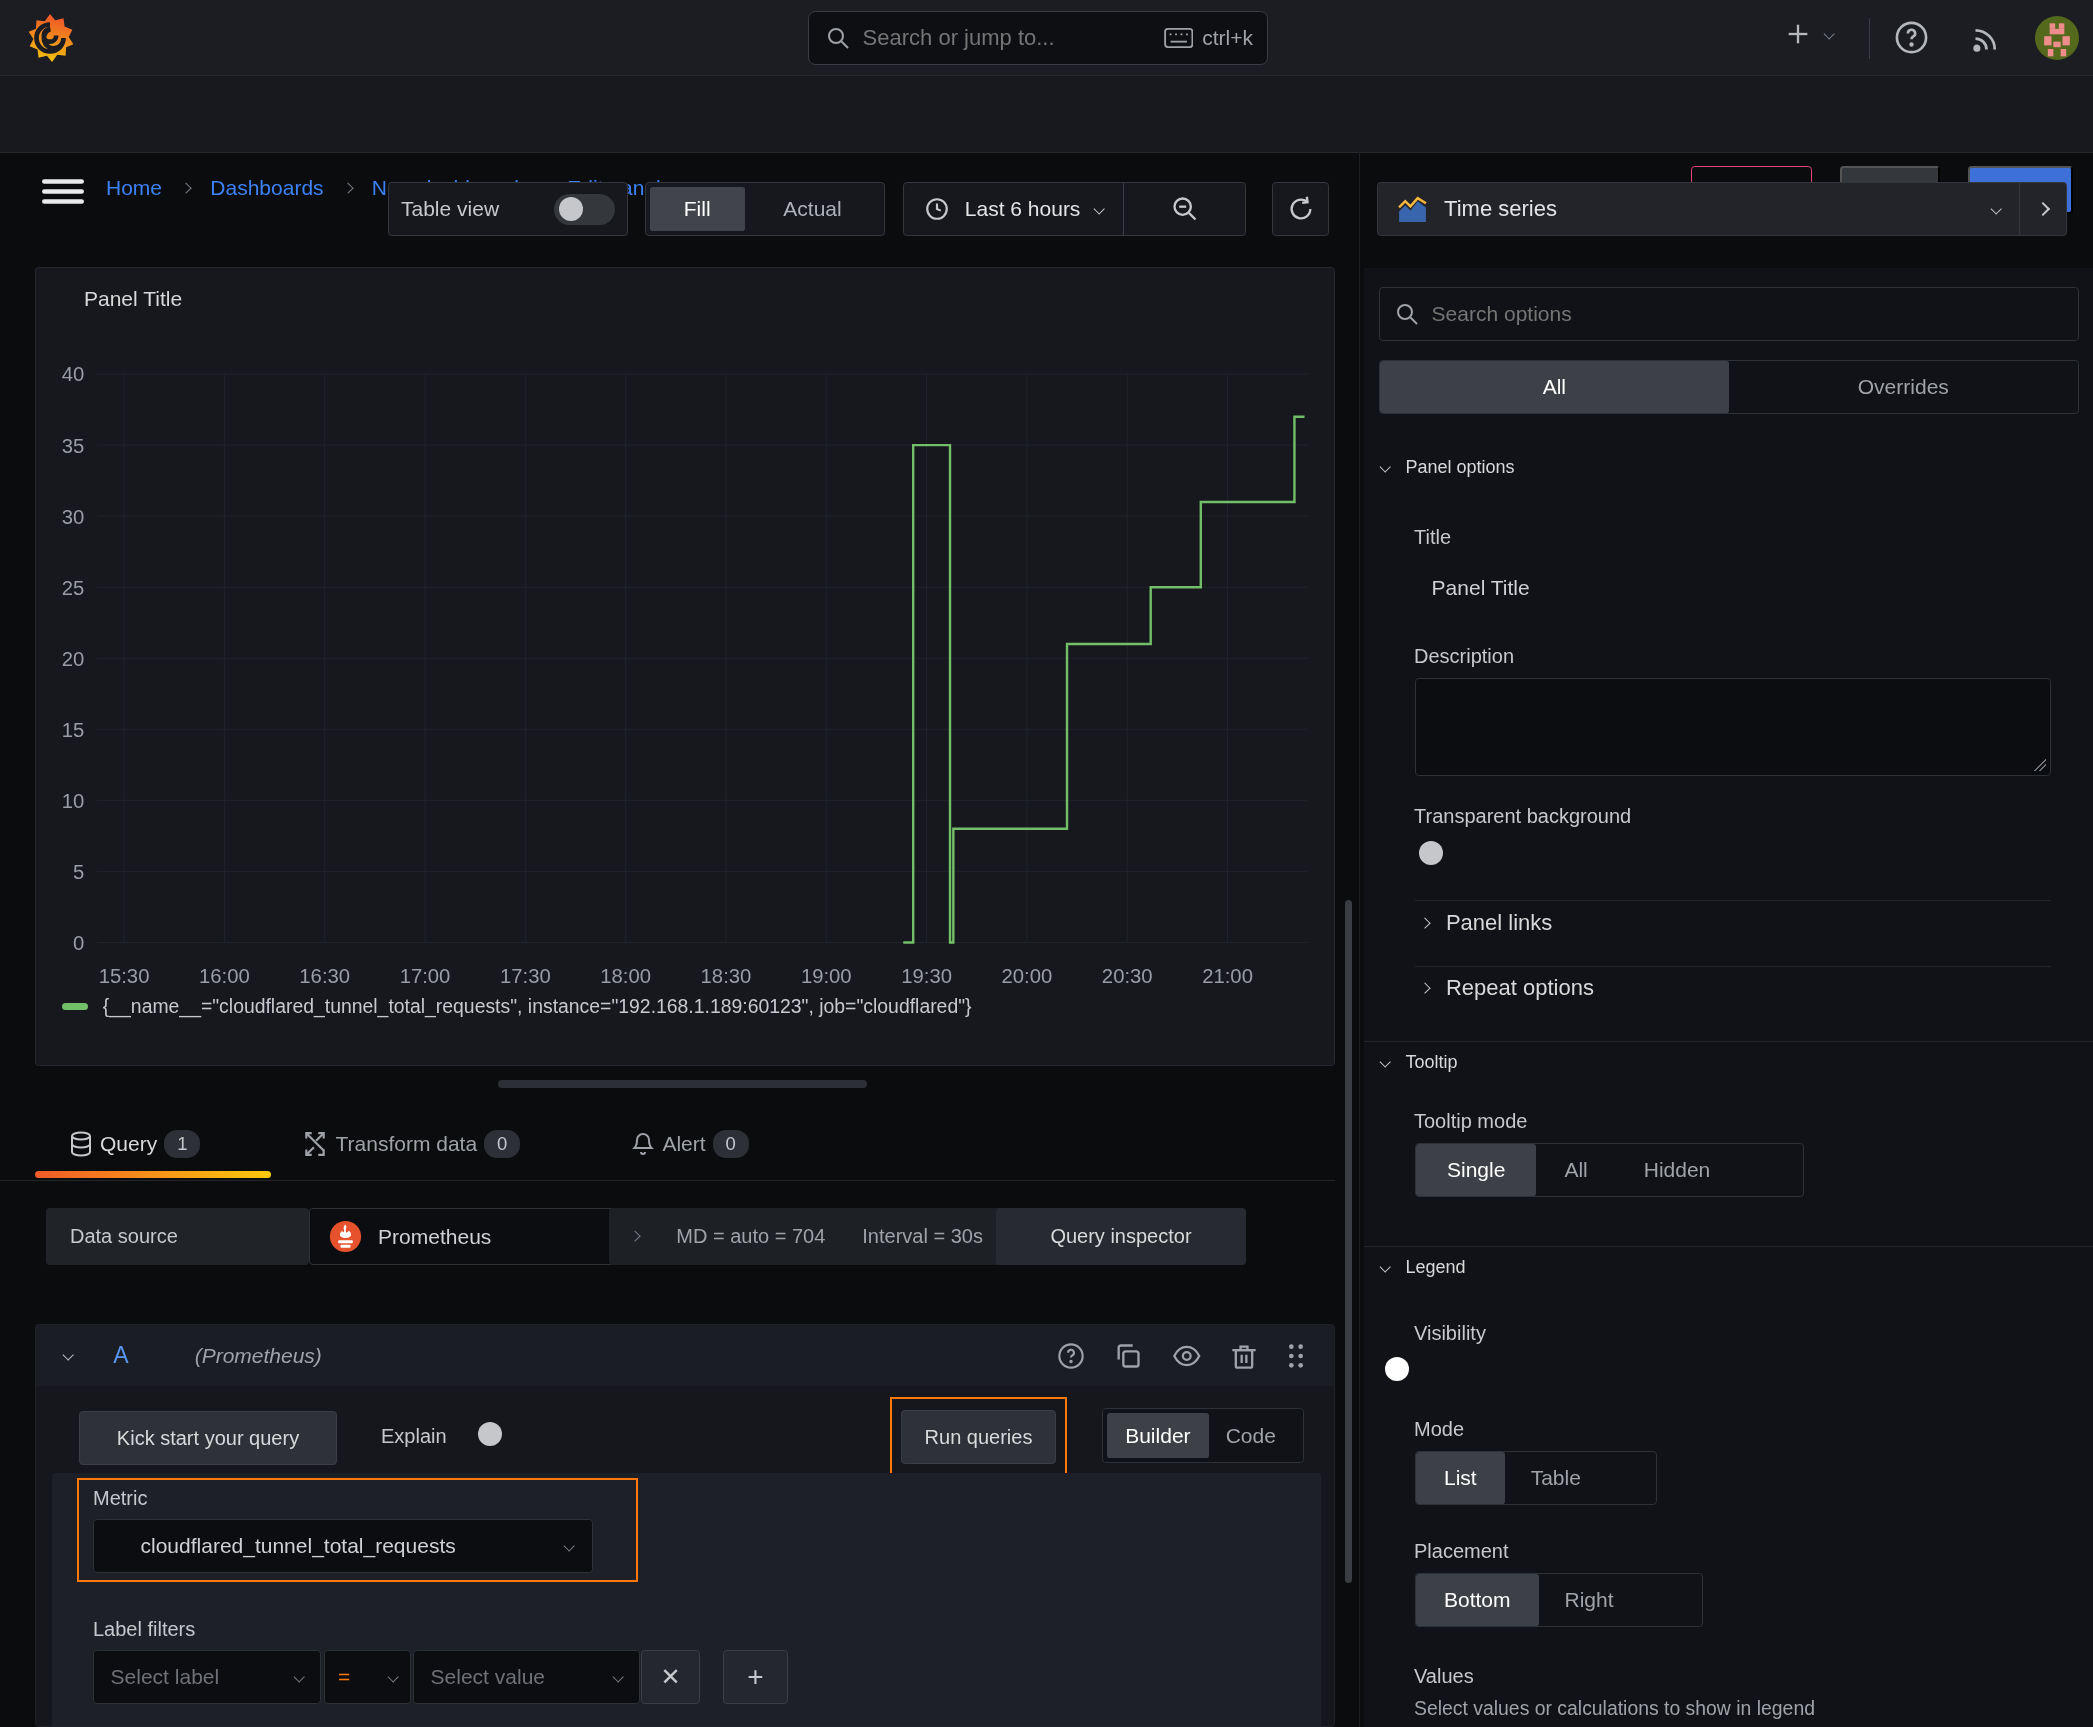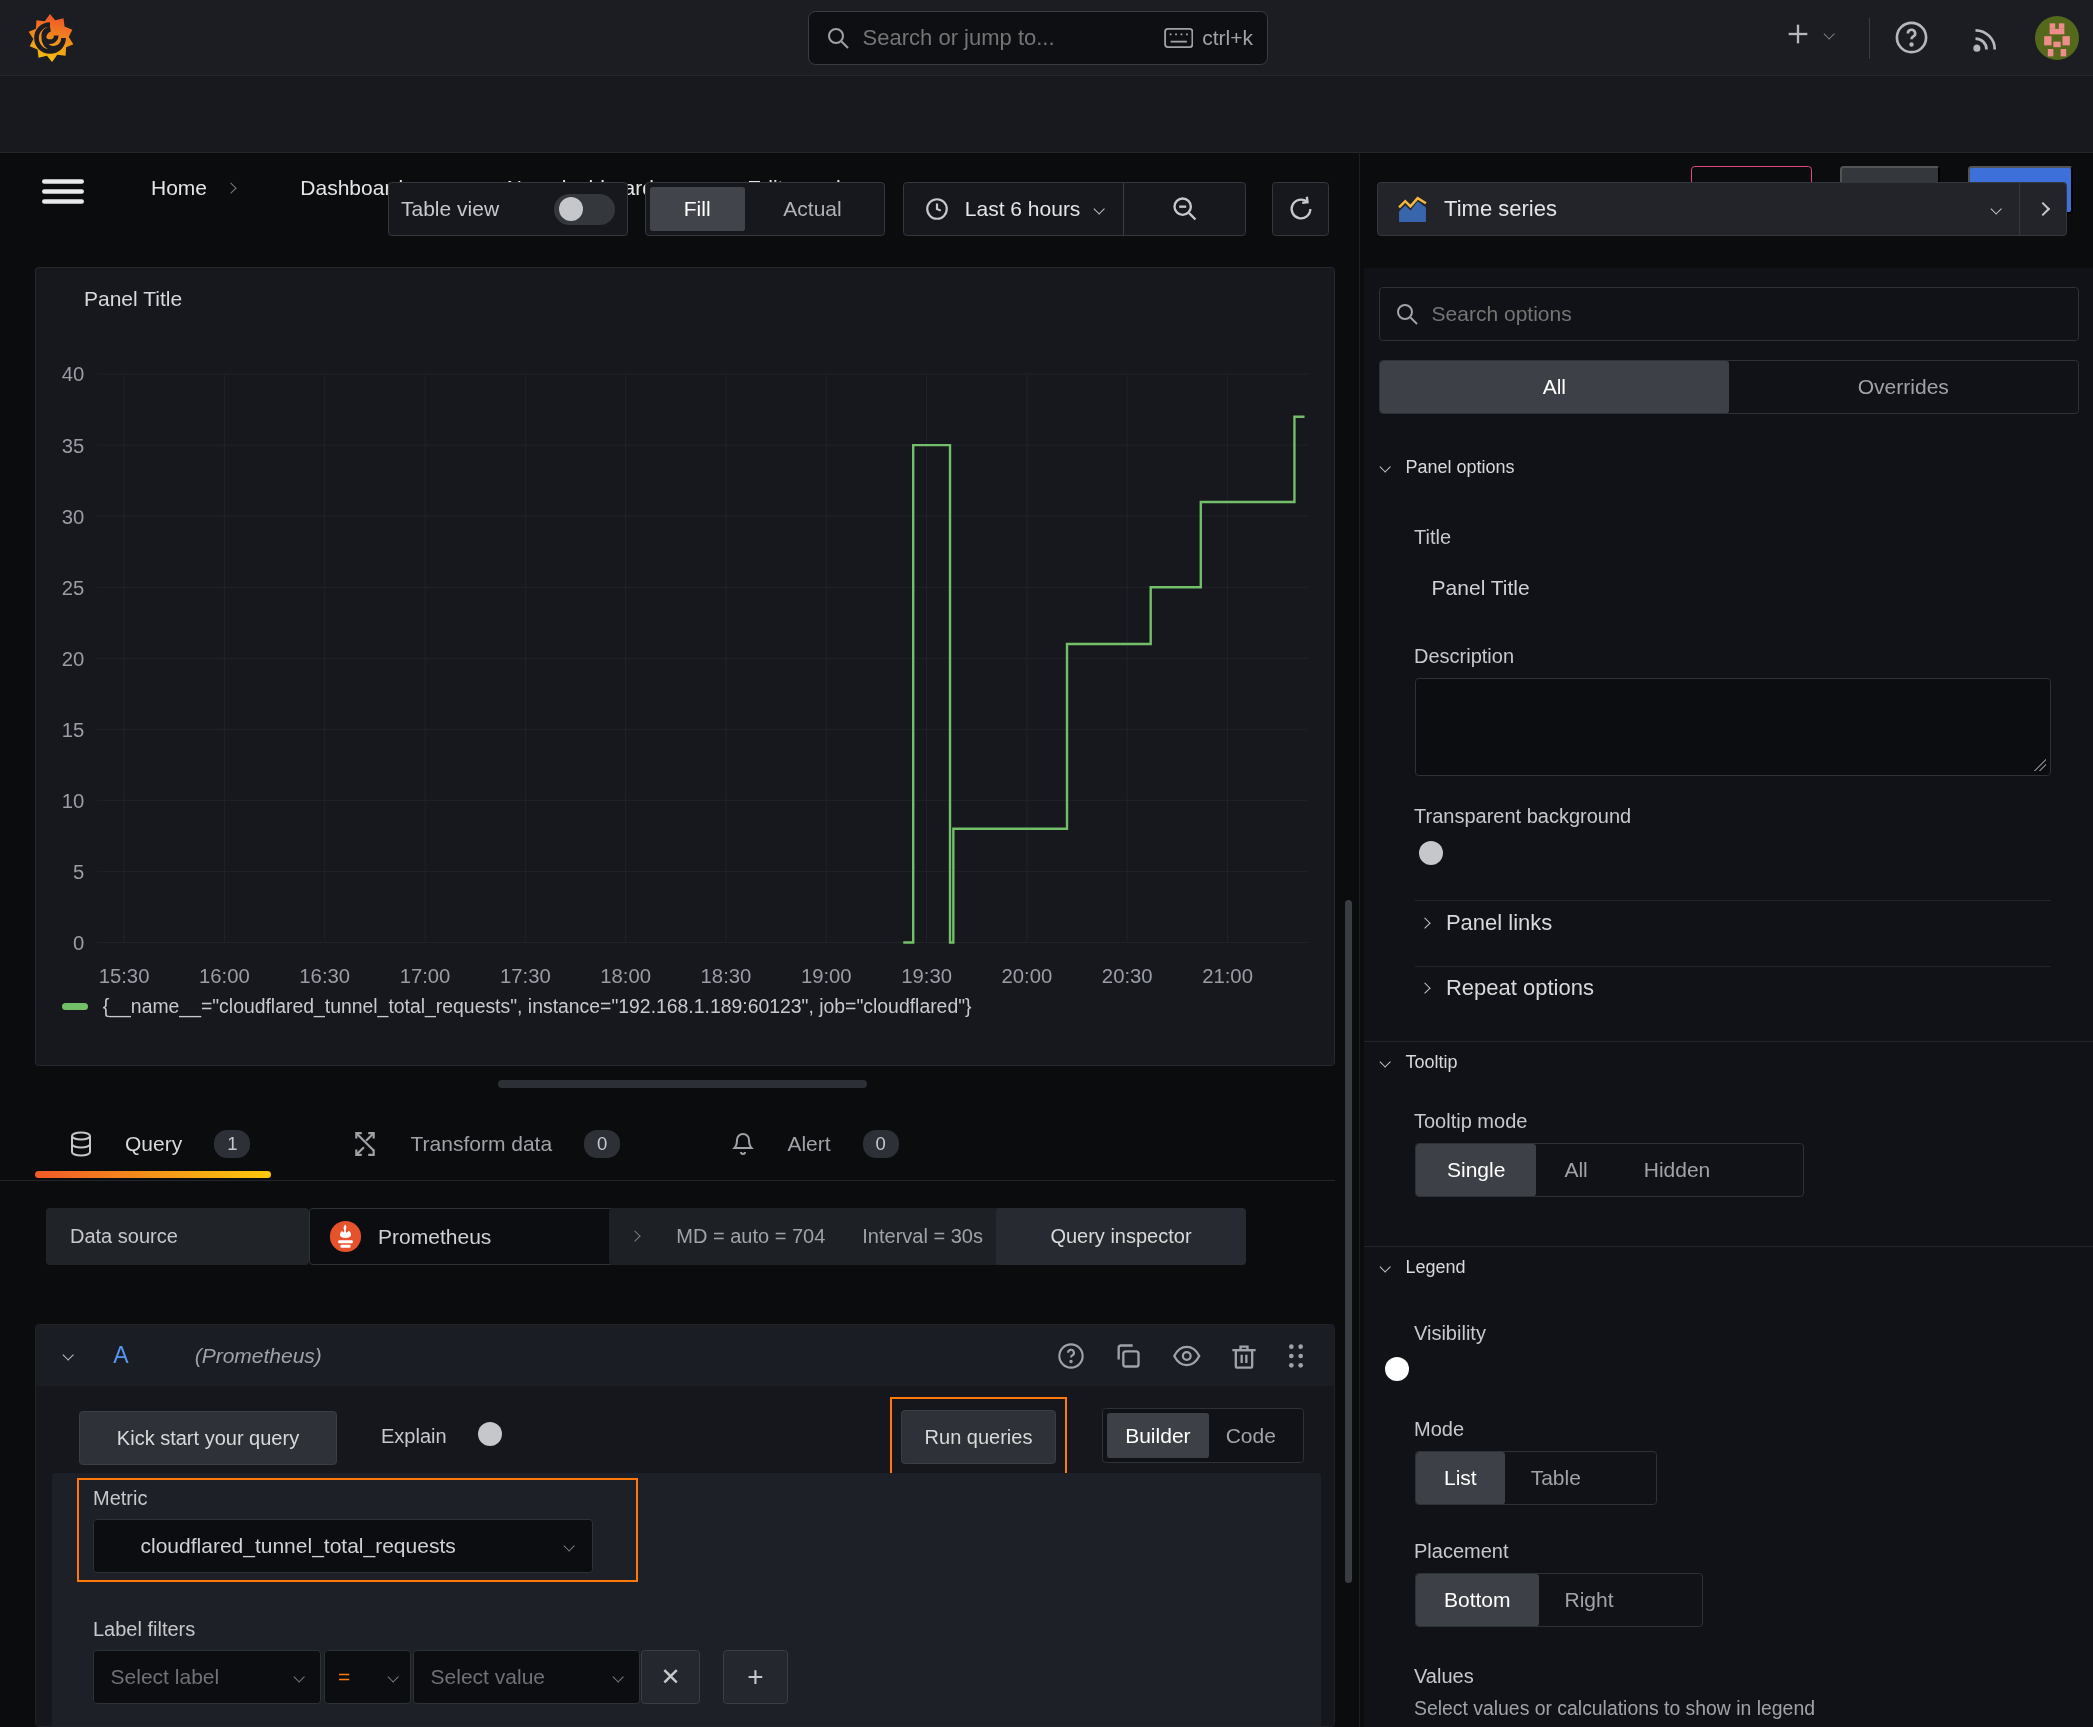--- a/index.html
+++ b/index.html
@@ -20,21 +20,21 @@
   .searchbox input { flex:1; background:transparent; border:none; outline:none;
                      color:#9fa3a8; font-size:22px; font-family:inherit; }
   .kbd-hint { display:flex; align-items:center; gap:9.2px; color:#9fa3a8; font-size:21px; }
 
   .iconbtn { display:flex; align-items:center; justify-content:center; color:#b4b7bc; }
   .vdiv { width:0.9px; height:41px; background:#3a3d44; }
 
   
   .crumb-row { position:absolute; top:76px; left:0; width:2093px; height:77px;
                display:flex; align-items:center; }
-  .crumb a, .crumb span.txt { color:#e5e5e5; font-size:21px; text-decoration:none;margin-left:45px; }
+  .crumb a, .crumb span.txt { color:#3b82f6; font-size:21px; text-decoration:none; }
   .crumb .muted { color:#9fa3a8; }
   .crumb { display:flex; align-items:center; gap:20px; }
 
   .chev { display:inline-block; width:10px; height:10px; border-right:2.3px solid #7b7f86;
           border-bottom:2.3px solid #7b7f86; }
   .chev.r { transform:rotate(-45deg); }
   .chev.d { transform:rotate(45deg); }
   .chev.light { border-color:#c7c8cc; }
   .chev.sm { width:8.3px; height:8.3px; border-width:1.8px; }
 
@@ -66,21 +66,21 @@
 
   .drag-h { position:absolute; left:498px; top:1080px; width:369px; height:8.3px;
             border-radius:4.6px; background:#2c2f35; }
   .vscroll { position:absolute; left:1345px; top:900px; width:6.5px; height:683px;
              border-radius:3.7px; background:#3a3d43; }
   .pane-sep { position:absolute; left:1359px; top:152px; width:0.9px; height:1575px; background:#1d1f24; }
 
   
   .tabs-row { position:absolute; left:0px; top:1108px; width:1335px; height:73px;
               border-bottom:0.9px solid #23252b; display:flex; align-items:center; }
-  .tab { display:flex; align-items:center; gap:32px; font-size:21px; }
+  .tab { display:flex; align-items:center; gap:7px; font-size:21px; }
   .badge { background:#2d3036; border-radius:13px; padding:2.8px 13px; font-size:18.5px; color:#c7c8cc; }
   .tab-underline { position:absolute; left:35px; top:63px; width:236px; height:7.4px; border-radius:3.7px;
                    background:linear-gradient(90deg,#f05a28,#fbca0a); }
 
   
   .ds-row { position:absolute; left:0; top:1208px; width:1335px; height:57px; }
   .chip { position:absolute; height:57px; display:flex; align-items:center;
           background:#202328; border-radius:3.7px; color:#c7c8cc; font-size:20px; }
   .select { background:#0c0d10; border:0.9px solid #2c3235; border-radius:3.7px;
             display:flex; align-items:center; height:57px; }

